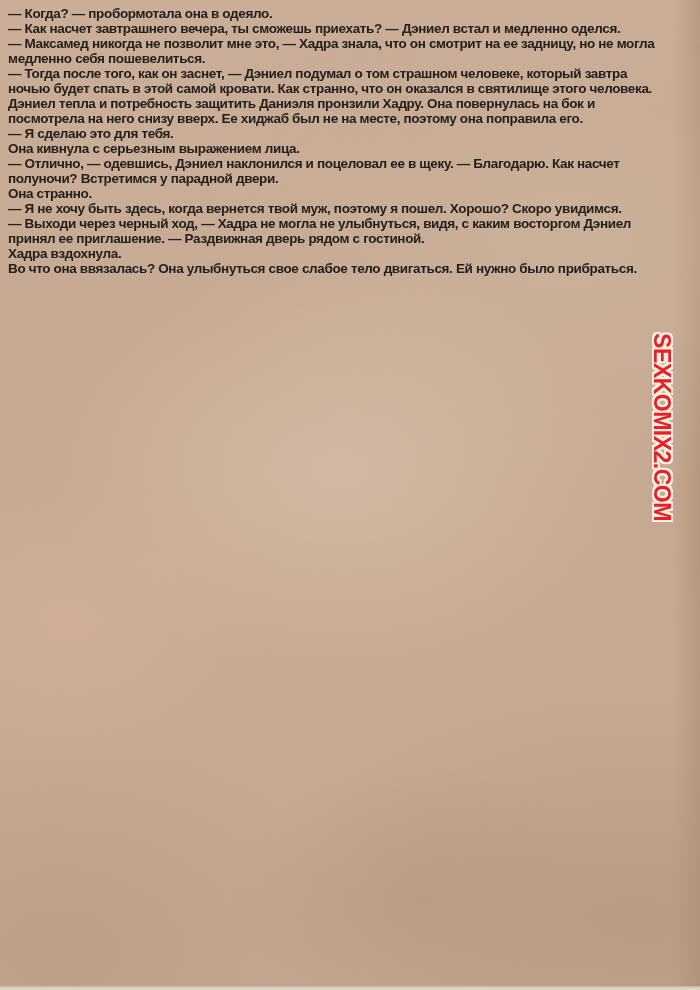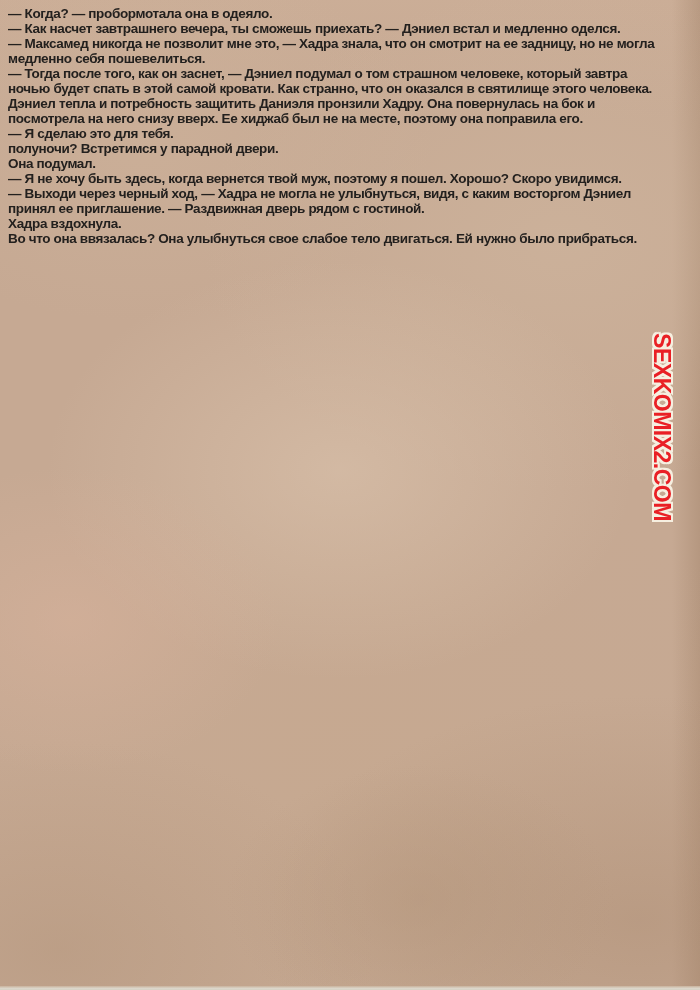--- a/index.html
+++ b/index.html
@@ -75,22 +75,24 @@
   <div class="text-block">
     <div class="story-line">— Когда? — пробормотала она в одеяло.</div>
     <div class="story-line">— Как насчет завтрашнего вечера, ты сможешь приехать? — Дэниел встал и медленно оделся.</div>
     <div class="story-line">— Максамед никогда не позволит мне это, — Хадра знала, что он смотрит на ее задницу, но не могла</div>
     <div class="story-line">медленно себя пошевелиться.</div>
     <div class="story-line">— Тогда после того, как он заснет, — Дэниел подумал о том страшном человеке, который завтра</div>
     <div class="story-line">ночью будет спать в этой самой кровати. Как странно, что он оказался в святилище этого человека.</div>
     <div class="story-line">Дэниел тепла и потребность защитить Даниэля пронзили Хадру. Она повернулась на бок и</div>
     <div class="story-line">посмотрела на него снизу вверх. Ее хиджаб был не на месте, поэтому она поправила его.</div>
     <div class="story-line">— Я сделаю это для тебя.</div>
+    <div class="story-line">Она кивнула с серьезным выражением лица.</div>
+    <div class="story-line">— Отлично, — одевшись, Дэниел наклонился и поцеловал ее в щеку. — Благодарю. Как насчет</div>
     <div class="story-line">полуночи? Встретимся у парадной двери.</div>
-    <div class="story-line">Она подумал.</div>
+    <div class="story-line">Она странно.</div>
     <div class="story-line">— Я не хочу быть здесь, когда вернется твой муж, поэтому я пошел. Хорошо? Скоро увидимся.</div>
     <div class="story-line">— Выходи через черный ход, — Хадра не могла не улыбнуться, видя, с каким восторгом Дэниел</div>
     <div class="story-line">принял ее приглашение. — Раздвижная дверь рядом с гостиной.</div>
     <div class="story-line">Хадра вздохнула.</div>
     <div class="story-line">Во что она ввязалась? Она улыбнуться свое слабое тело двигаться. Ей нужно было прибраться.</div>
   </div>
 
   <div class="watermark">SEXKOMIX2.COM</div>
 
   <div class="bottom-edge"></div>

